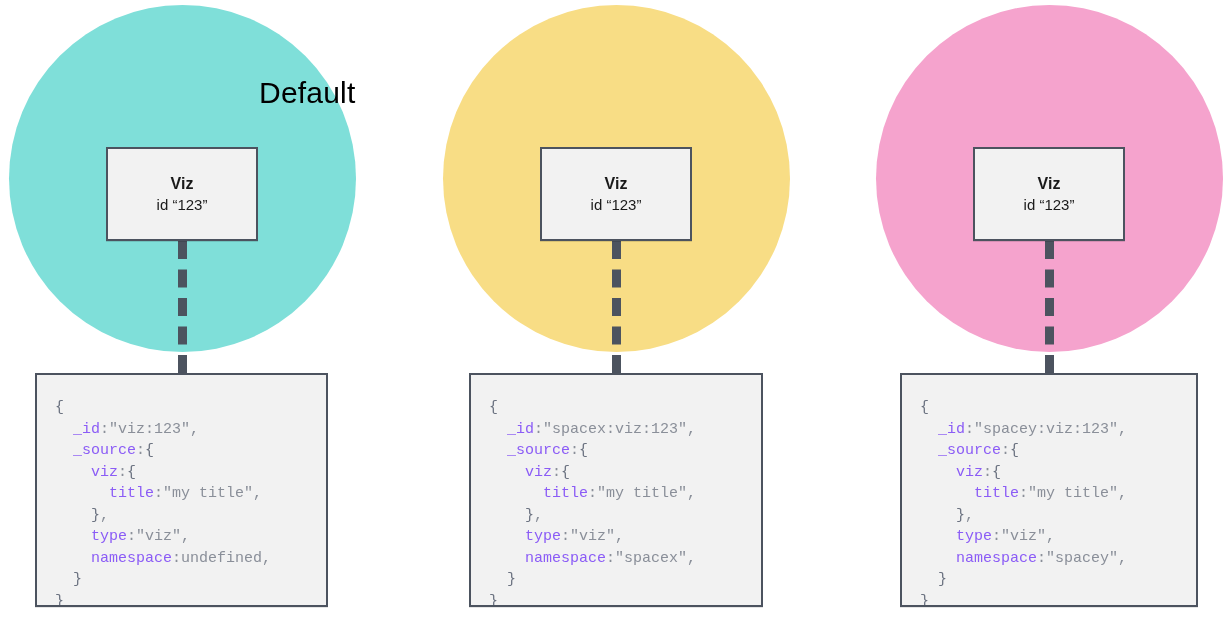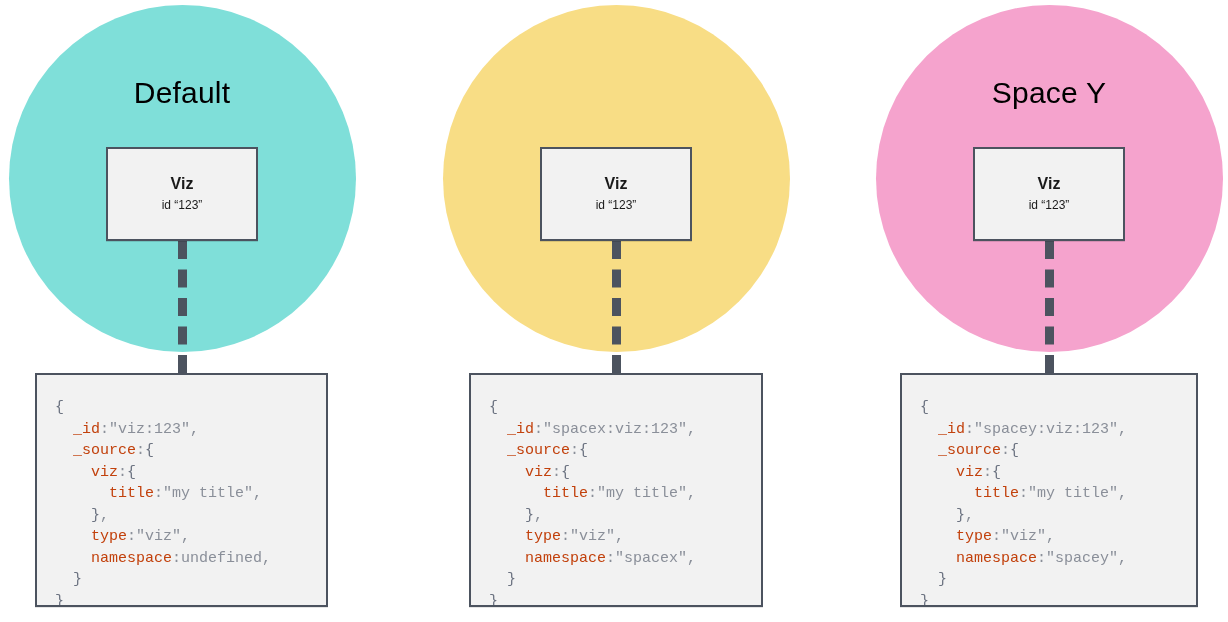--- a/index.html
+++ b/index.html
@@ -21,21 +21,21 @@
 
   
   .space-circle {
     position: absolute;
     border-radius: 50%;
   }
   .space-title {
     position: absolute;
     left: 0;
     right: 0;
-    text-align: center;
+    text-align: right;
     font-size: 30px;
     line-height: 30px;
     color: #000000;
     font-weight: 400;
     letter-spacing: 0.2px;
     white-space: nowrap;
   }
 
   
   .viz-box {
@@ -49,21 +49,21 @@
     justify-content: center;
     box-shadow: 0 1px 0 rgba(0,0,0,0.12);
   }
   .viz-title {
     font-size: 16px;
     font-weight: bold;
     color: #1a1a1a;
     line-height: 20px;
   }
   .viz-sub {
-    font-size: 12px;
+    font-size: 15px;
     font-weight: 400;
     color: #1a1a1a;
     line-height: 20px;
     margin-top: 1px;
   }
 
   
   .connector {
     position: absolute;
     width: 0;
@@ -82,21 +82,21 @@
   }
   .code-pre {
     margin: 0;
     font-family: "Liberation Mono", "DejaVu Sans Mono", monospace;
     font-size: 15px;
     line-height: 21.5px;
     white-space: pre;
     color: #2f3542;
   }
   .code-line { display: block; white-space: pre; }
-  .tok-key  { color: #c2410c; }
+  .tok-key  { color: #8b5cf6; }
   .tok-punct{ color: #8a8f99; }
   .tok-val  { color: #8a8f99; }
   .tok-brace{ color: #6b7280; }
 </style>
 </head>
 <body>
 
 <div id="canvas">
 
 <div class="space-circle" style="left: 8.5px; top: 5px; width: 347px; height: 347px; background: rgb(127, 223, 217);"></div>
@@ -112,21 +112,20 @@
     <div class="space-circle" style="left: 442.5px; top: 5px; width: 347px; height: 347px; background: rgb(248, 221, 133);"></div>
     <div class="connector" style="left: 612px; top: 241px; height: 132px;"></div>
     <div class="viz-box" style="left: 540px; top: 147px; width: 152px; height: 94px;">
       <div class="viz-title">Viz</div>
       <div class="viz-sub">id “123”</div>
     </div>
     <div class="code-box" style="left: 469px; top: 373px; width: 294px; height: 234px;">
       <div class="code-pre"><span class="code-line"><span class="tok-brace">{</span></span><span class="code-line"><span class="tok-punct">  </span><span class="tok-key">_id</span><span class="tok-punct">:</span><span class="tok-val">"spacex:viz:123"</span><span class="tok-punct">,</span></span><span class="code-line"><span class="tok-punct">  </span><span class="tok-key">_source</span><span class="tok-punct">:</span><span class="tok-brace">{</span></span><span class="code-line"><span class="tok-punct">    </span><span class="tok-key">viz</span><span class="tok-punct">:</span><span class="tok-brace">{</span></span><span class="code-line"><span class="tok-punct">      </span><span class="tok-key">title</span><span class="tok-punct">:</span><span class="tok-val">"my title"</span><span class="tok-punct">,</span></span><span class="code-line"><span class="tok-punct">    </span><span class="tok-brace">}</span><span class="tok-punct">,</span></span><span class="code-line"><span class="tok-punct">    </span><span class="tok-key">type</span><span class="tok-punct">:</span><span class="tok-val">"viz"</span><span class="tok-punct">,</span></span><span class="code-line"><span class="tok-punct">    </span><span class="tok-key">namespace</span><span class="tok-punct">:</span><span class="tok-val">"spacex"</span><span class="tok-punct">,</span></span><span class="code-line"><span class="tok-punct">  </span><span class="tok-brace">}</span></span><span class="code-line"><span class="tok-brace">}</span></span></div>
     </div>
     <div class="space-circle" style="left: 875.5px; top: 5px; width: 347px; height: 347px; background: rgb(245, 163, 205);"></div>
-    <div class="space-title" style="left: 875.5px; width: 347px; top: 78px;">Space Y</div>
     <div class="connector" style="left: 1045px; top: 241px; height: 132px;"></div>
     <div class="viz-box" style="left: 973px; top: 147px; width: 152px; height: 94px;">
       <div class="viz-title">Viz</div>
       <div class="viz-sub">id “123”</div>
     </div>
     <div class="code-box" style="left: 900px; top: 373px; width: 298px; height: 234px;">
       <div class="code-pre"><span class="code-line"><span class="tok-brace">{</span></span><span class="code-line"><span class="tok-punct">  </span><span class="tok-key">_id</span><span class="tok-punct">:</span><span class="tok-val">"spacey:viz:123"</span><span class="tok-punct">,</span></span><span class="code-line"><span class="tok-punct">  </span><span class="tok-key">_source</span><span class="tok-punct">:</span><span class="tok-brace">{</span></span><span class="code-line"><span class="tok-punct">    </span><span class="tok-key">viz</span><span class="tok-punct">:</span><span class="tok-brace">{</span></span><span class="code-line"><span class="tok-punct">      </span><span class="tok-key">title</span><span class="tok-punct">:</span><span class="tok-val">"my title"</span><span class="tok-punct">,</span></span><span class="code-line"><span class="tok-punct">    </span><span class="tok-brace">}</span><span class="tok-punct">,</span></span><span class="code-line"><span class="tok-punct">    </span><span class="tok-key">type</span><span class="tok-punct">:</span><span class="tok-val">"viz"</span><span class="tok-punct">,</span></span><span class="code-line"><span class="tok-punct">    </span><span class="tok-key">namespace</span><span class="tok-punct">:</span><span class="tok-val">"spacey"</span><span class="tok-punct">,</span></span><span class="code-line"><span class="tok-punct">  </span><span class="tok-brace">}</span></span><span class="code-line"><span class="tok-brace">}</span></span></div>
     </div>
   </div>
 

